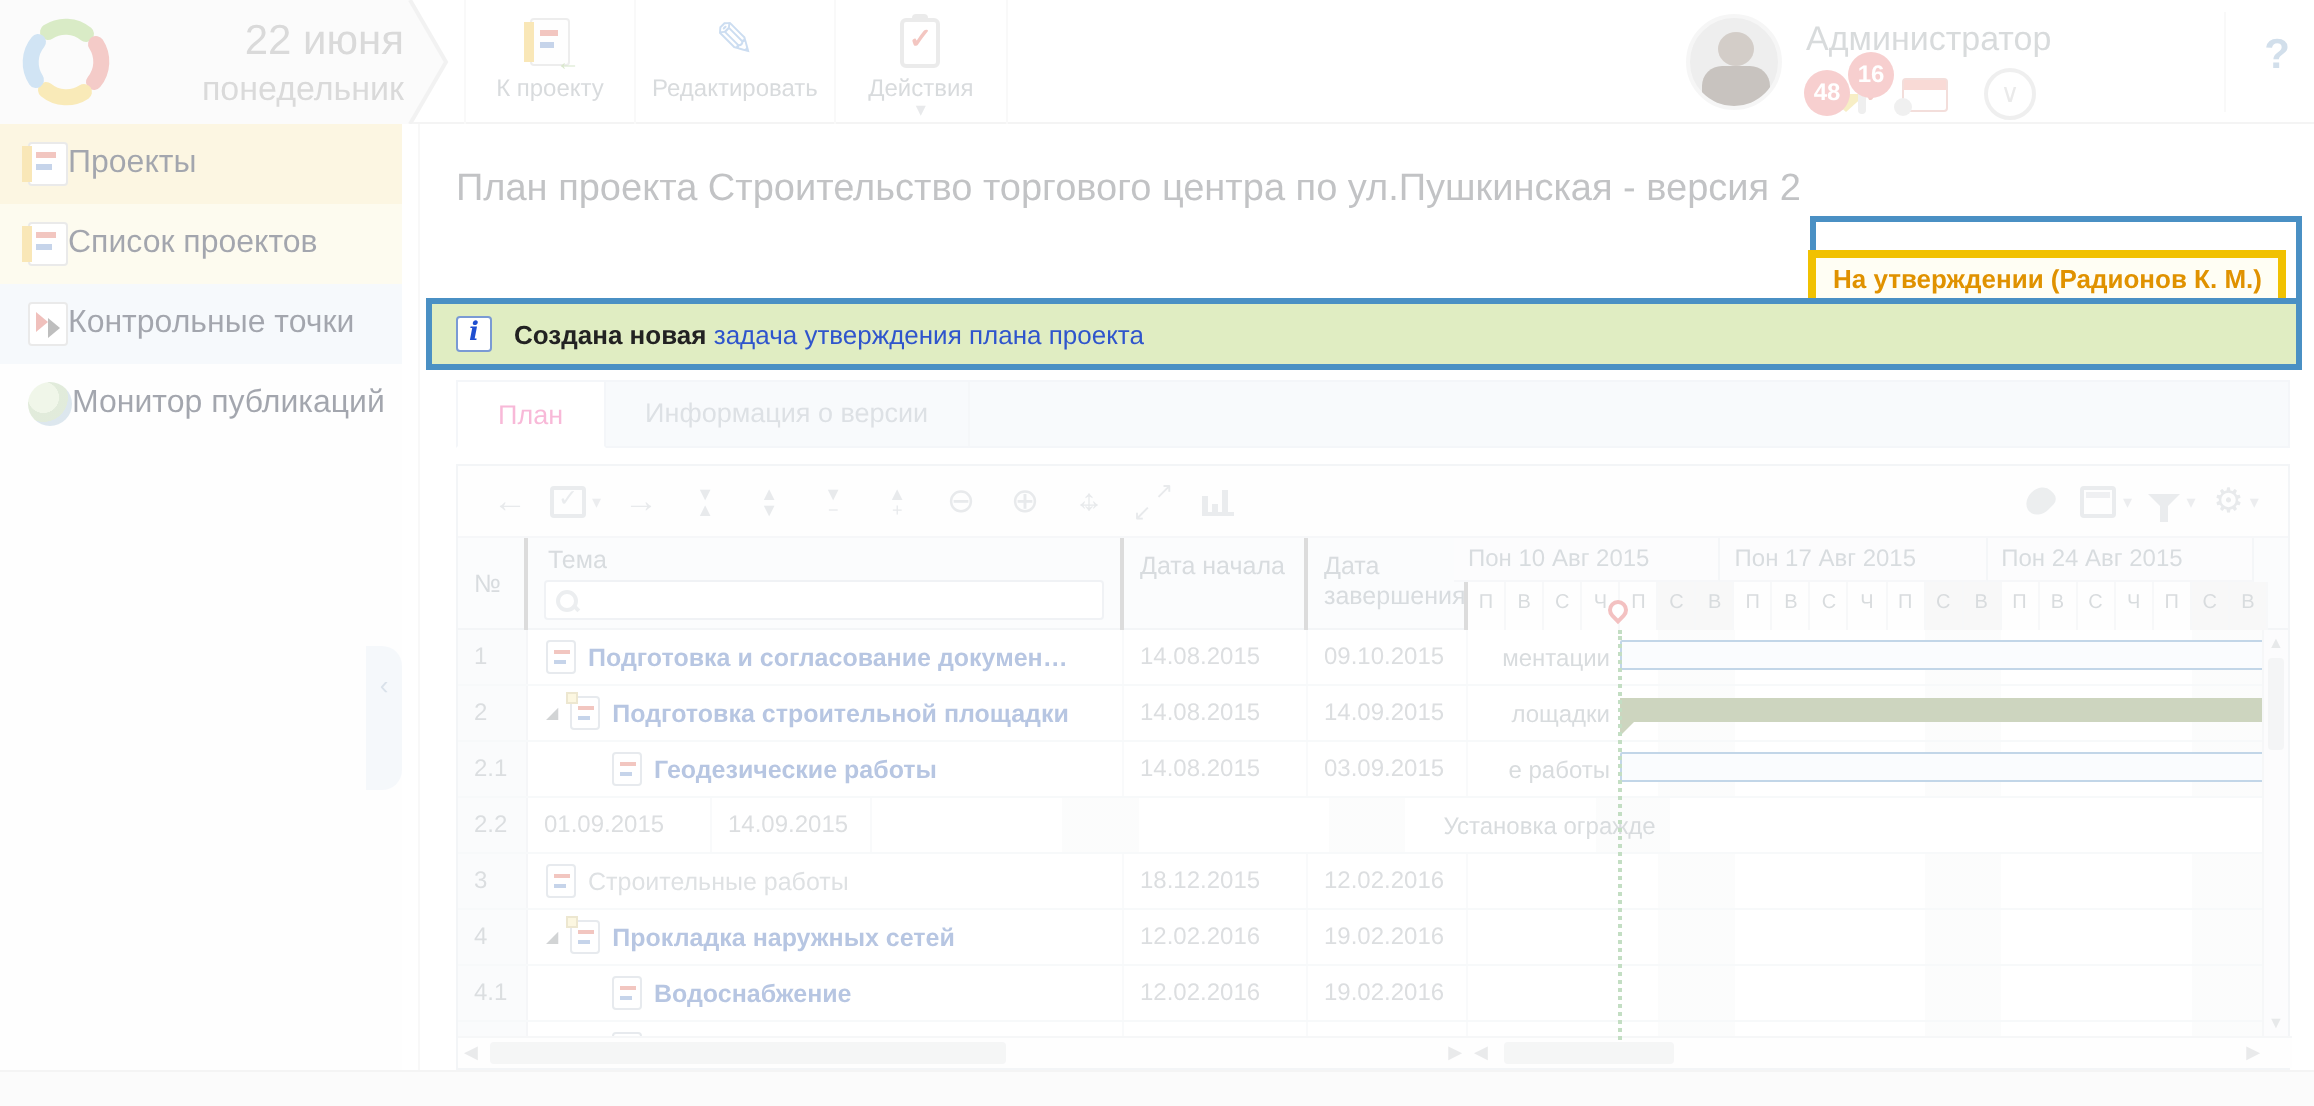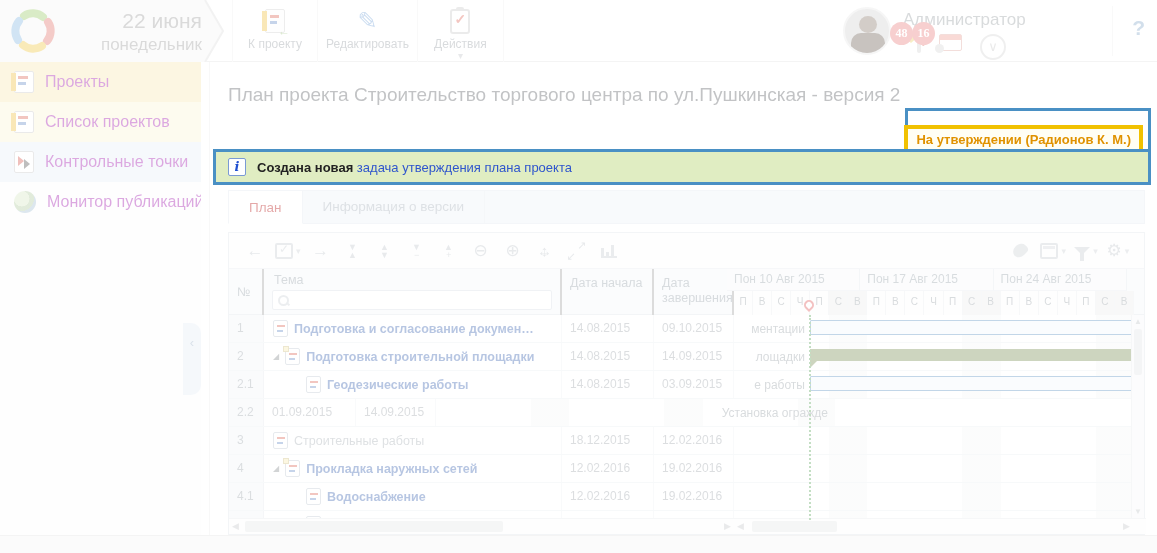--- a/index.html
+++ b/index.html
@@ -33,39 +33,39 @@
   .pencil-icon { font-size:24px; color:#79a6d9; transform:rotate(0deg); line-height:24px; }
   .actions-clipboard-icon { width:20px; height:25px; border:2px solid #cbcbcb; border-radius:3px; position:relative; background:#fff; }
   .actions-clipboard-icon::before { content:""; position:absolute; left:4px; top:-4px; width:8px; height:4px; background:#cbcbcb; border-radius:2px; }
   .actions-clipboard-icon::after { content:"✓"; position:absolute; left:2px; top:0px; color:#e06a5c; font-size:14px; font-weight:bold; }
   .user-block { position:absolute; right:48px; top:3px; width:270px; height:58px; }
   .avatar { position:absolute; left:4px; top:4px; width:48px; height:48px; border-radius:50%;
             background:#d2d2d2; overflow:hidden; border:2px solid #e8e8e8; }
   .av-head { position:absolute; left:14px; top:7px; width:18px; height:17px; border-radius:50%; background:#8d7d70; }
   .av-body { position:absolute; left:6px; top:24px; width:34px; height:24px; border-radius:10px 10px 0 0; background:#6e6258; }
   .u-name { position:absolute; left:64px; top:7px; font-size:17px; color:#9aa0a4; }
-  .u-icons { position:absolute; left:60px; top:31px; display:flex; gap:18px;font-family:Liberation Serif, serif; }
+  .u-icons { position:absolute; left:72px; top:31px; display:flex; align-items:center; gap:18px; }
   .envelope-icon { position:relative; width:25px; height:16px; background:#f6e387; border-radius:2px; }
   .envelope-icon::after { content:""; position:absolute; left:2px; top:0; border-left:10px solid transparent; border-right:10px solid transparent; border-top:9px solid #e9d268; }
   .tasksq-icon { position:relative; width:18px; height:20px; border:2px solid #d4d4d4; border-radius:2px; background:#fff; }
   .tasksq-icon::after { content:"✓"; position:absolute; left:1px; top:1px; color:#e07a6e; font-size:13px; font-weight:bold; }
   .calclock-icon { position:relative; width:23px; height:17px; border:1px solid #e0a8a0; border-radius:2px; background:#fff; }
   .calclock-icon::before { content:""; position:absolute; left:0; top:0; width:100%; height:5px; background:#ee9d94; }
   .calclock-icon::after { content:""; position:absolute; left:-5px; bottom:-3px; width:9px; height:9px; border-radius:50%; background:#d8d8d8; }
   .nb-wrap { position:relative; }
   .nbadge { position:absolute; top:-12px; right:-14px; min-width:23px; height:23px; padding:0 3px; border-radius:12px;
             background:#ea8080; color:#fff; font-size:12px; font-weight:bold; line-height:23px; text-align:center; }
   .chevcircle-icon { width:26px; height:26px; border:2px solid #d6d6d6; border-radius:50%; color:#c8c8c8;
                      font-size:13px; text-align:center; line-height:22px; }
   .help-btn { position:absolute; right:12px; top:16px; font-size:21px; font-weight:bold; color:#88aacb; cursor:pointer; }
   .top-divider { position:absolute; right:44px; top:6px; height:50px; border-left:1px solid #efefef; }
 
   
   .sidebar { position:absolute; left:0; top:62px; width:210px; height:473px; background:#fbfcfd; border-right:1px solid #ececec; }
-  .side-item { height:40px; display:flex; align-items:center; gap:11px; padding-left:14px; font-size:16px; color:#a21caf; cursor:pointer; }
+  .side-item { height:40px; display:flex; align-items:center; padding-left:14px; font-size:16px; color:#0f172a; cursor:pointer; }
   .side-0 { background:#f6e8b4; } .side-1 { background:#faf3d6; } .side-2 { background:#e8f0f8; } .side-3 { background:transparent; }
   .s-icon { width:20px; height:22px; border:1px solid #c8c8c8; border-radius:2px; background:#fff; position:relative; flex:0 0 auto; }
   .s-icon.doc::before { content:""; position:absolute; left:-4px; top:1px; width:5px; height:18px; background:#f0c143; }
   .s-icon.doc i { position:absolute; left:3px; height:3px; }
   .s-icon.doc i:nth-child(1){ top:4px; width:10px; background:#dd6a5a; }
   .s-icon.doc i:nth-child(2){ top:10px; width:8px; background:#6a8fc8; }
   .s-icon.points { border-color:#c8c8c8; }
   .s-icon.points i { position:absolute; }
   .s-icon.points i:nth-child(1){ left:3px; top:4px; width:0; height:0; border-left:6px solid #d85a50; border-top:5px solid transparent; border-bottom:5px solid transparent; }
   .s-icon.points i:nth-child(2){ left:9px; top:7px; width:0; height:0; border-left:6px solid #555; border-top:5px solid transparent; border-bottom:5px solid transparent; }
@@ -74,21 +74,21 @@
   .collapse-tab { position:absolute; right:8px; top:261px; width:18px; height:72px; background:#e5ecf5;
                   border-radius:0 10px 10px 0; color:#9db2c8; font-size:13px; text-align:center; line-height:40px; cursor:pointer; }
   .side-gutter { position:absolute; right:0; top:0; bottom:0; width:8px; background:#fff; }
 
   
   .main { position:absolute; left:210px; top:62px; width:947px; height:473px; background:#fff; }
   .page-title { position:absolute; left:18px; top:22px; font-size:19px; color:#5f6368; white-space:nowrap; }
   .tabbar { position:absolute; left:18px; top:128px; width:917px; height:34px; background:#edf1f6;
             border:1px solid #e2e8ee; display:flex; }
   .tab { padding:0 20px; line-height:32px; font-size:13.5px; color:#a6b0ba; border-right:1px solid #e4e9ef; cursor:pointer; }
-  .tab.active { background:#fff; color:#b91c1c; margin:-1px 0 -1px -1px; border:1px solid #e2e8ee; border-bottom:1px solid #fff; line-height:34px; }
+  .tab.active { background:#fff; color:#ec4899; margin:-1px 0 -1px -1px; border:1px solid #e2e8ee; border-bottom:1px solid #fff; line-height:34px; }
 
   .panel { position:absolute; left:18px; top:170px; width:917px; height:303px; border:1px solid #dfe5eb; background:#fff; }
   .g-toolbar { position:absolute; left:0; top:0; width:100%; height:36px; background:#fbfcfd;
                border-bottom:1px solid #e6eaef; display:flex; align-items:center; justify-content:space-between; padding:0 10px; }
   .tool-group { display:flex; align-items:center; }
   .tool { min-width:24px; margin:0 4px; text-align:center; color:#c2c7cc; font-size:17px; cursor:pointer;
           display:flex; align-items:center; justify-content:center; position:relative; height:24px; }
   .tool .stack { display:flex; flex-direction:column; font-size:9px; line-height:8px; }
   .tool .tcaret { font-size:9px; color:#ccd0d4; margin-left:3px; }
   .ic-box { width:18px; height:16px; border:2px solid #c8cdd2; border-radius:2px; position:relative; }

